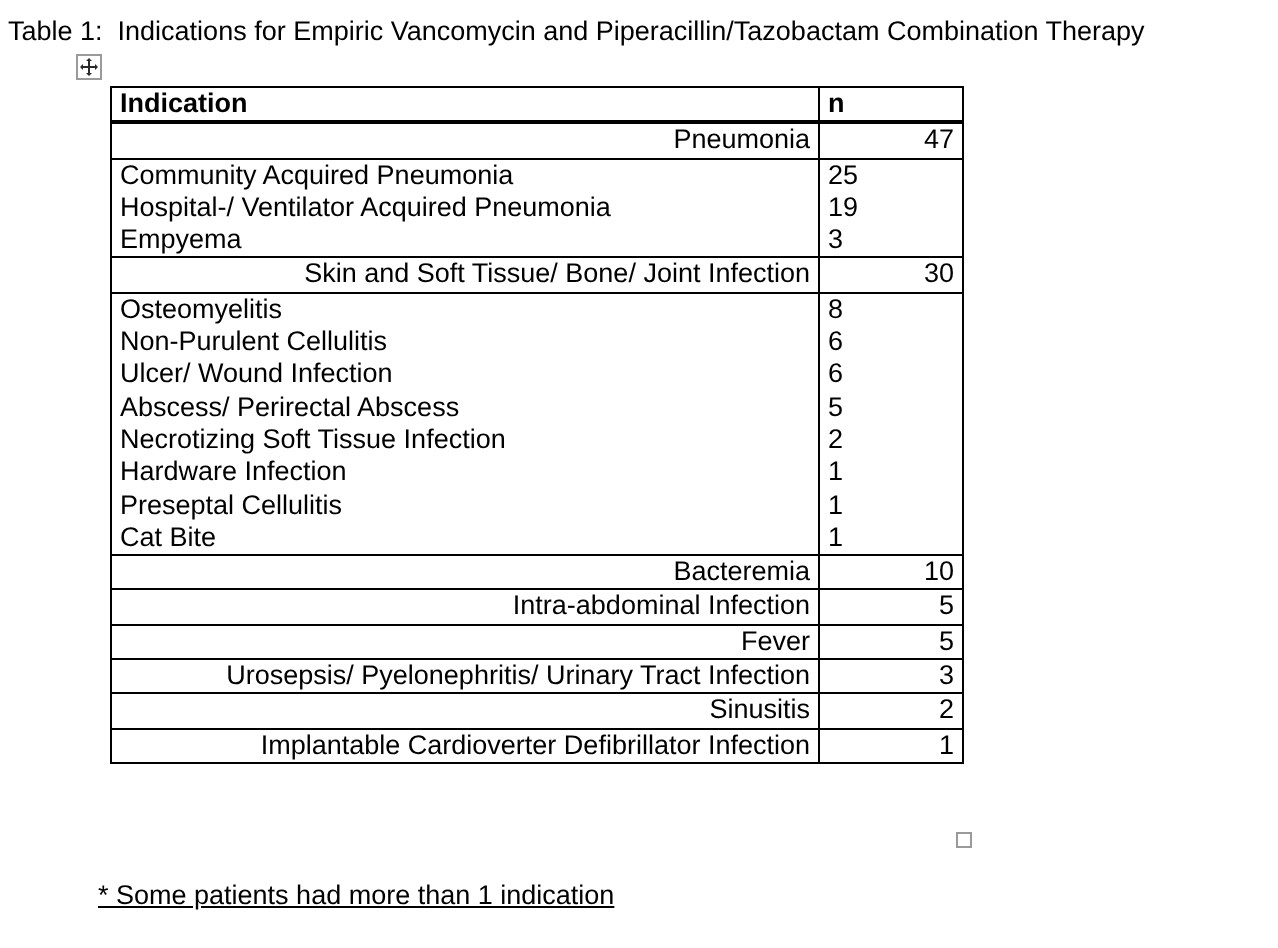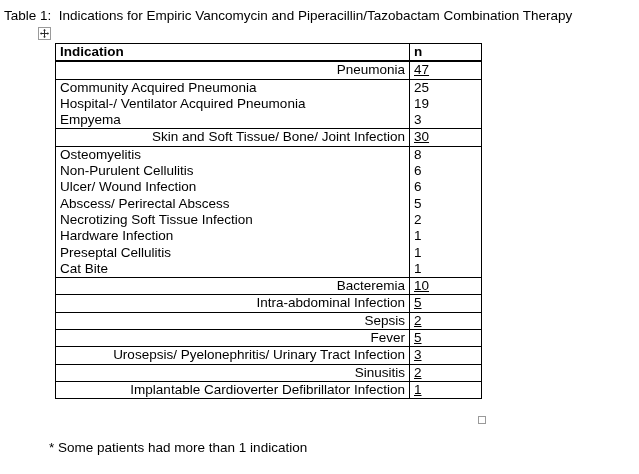--- a/index.html
+++ b/index.html
@@ -40,33 +40,33 @@
     line-height: 16.3px;
     vertical-align: top;
     overflow: hidden;
   }
   .doc-table th {
     font-weight: bold;
     text-align: left;
     border-bottom: 2px solid #000;
   }
   td.ind { text-align: right; }
-  td.num { text-align: left; text-decoration: underline; }
+  td.num { text-align: right; }
   td.sub-label { }
   td.sub-num { text-align: left; }
   .resize-handle {
     position: absolute; left: 478px; top: 416px;
     width: 8px; height: 8px;
     border: 1px solid #9a9a9a; box-sizing: border-box;
     background: #fff;
     cursor: nwse-resize;
   }
   .footnote {
     position: absolute; left: 49px; top: 440px;
-    font-size: 13.5px; line-height: 16px;
+    font-size: 13.5px; line-height: 16px; text-decoration: underline;
   }
 </style>
 </head>
 <body>
 
 <div class="caption">Table 1:  Indications for Empiric Vancomycin and Piperacillin/Tazobactam Combination Therapy</div>
 
 <div class="move-handle">
   <span style="display:flex;">
     <svg width="9" height="9" viewBox="0 0 9 9" xmlns="http://www.w3.org/2000/svg">
@@ -134,24 +134,20 @@
 
     <tr>
       <td class="ind">Bacteremia</td>
       <td class="num">10</td>
     </tr>
     <tr>
       <td class="ind">Intra-abdominal Infection</td>
       <td class="num">5</td>
     </tr>
     <tr>
-      <td class="ind">Sepsis</td>
-      <td class="num">2</td>
-    </tr>
-    <tr>
       <td class="ind">Fever</td>
       <td class="num">5</td>
     </tr>
     <tr>
       <td class="ind">Urosepsis/ Pyelonephritis/ Urinary Tract Infection</td>
       <td class="num">3</td>
     </tr>
     <tr>
       <td class="ind">Sinusitis</td>
       <td class="num">2</td>

